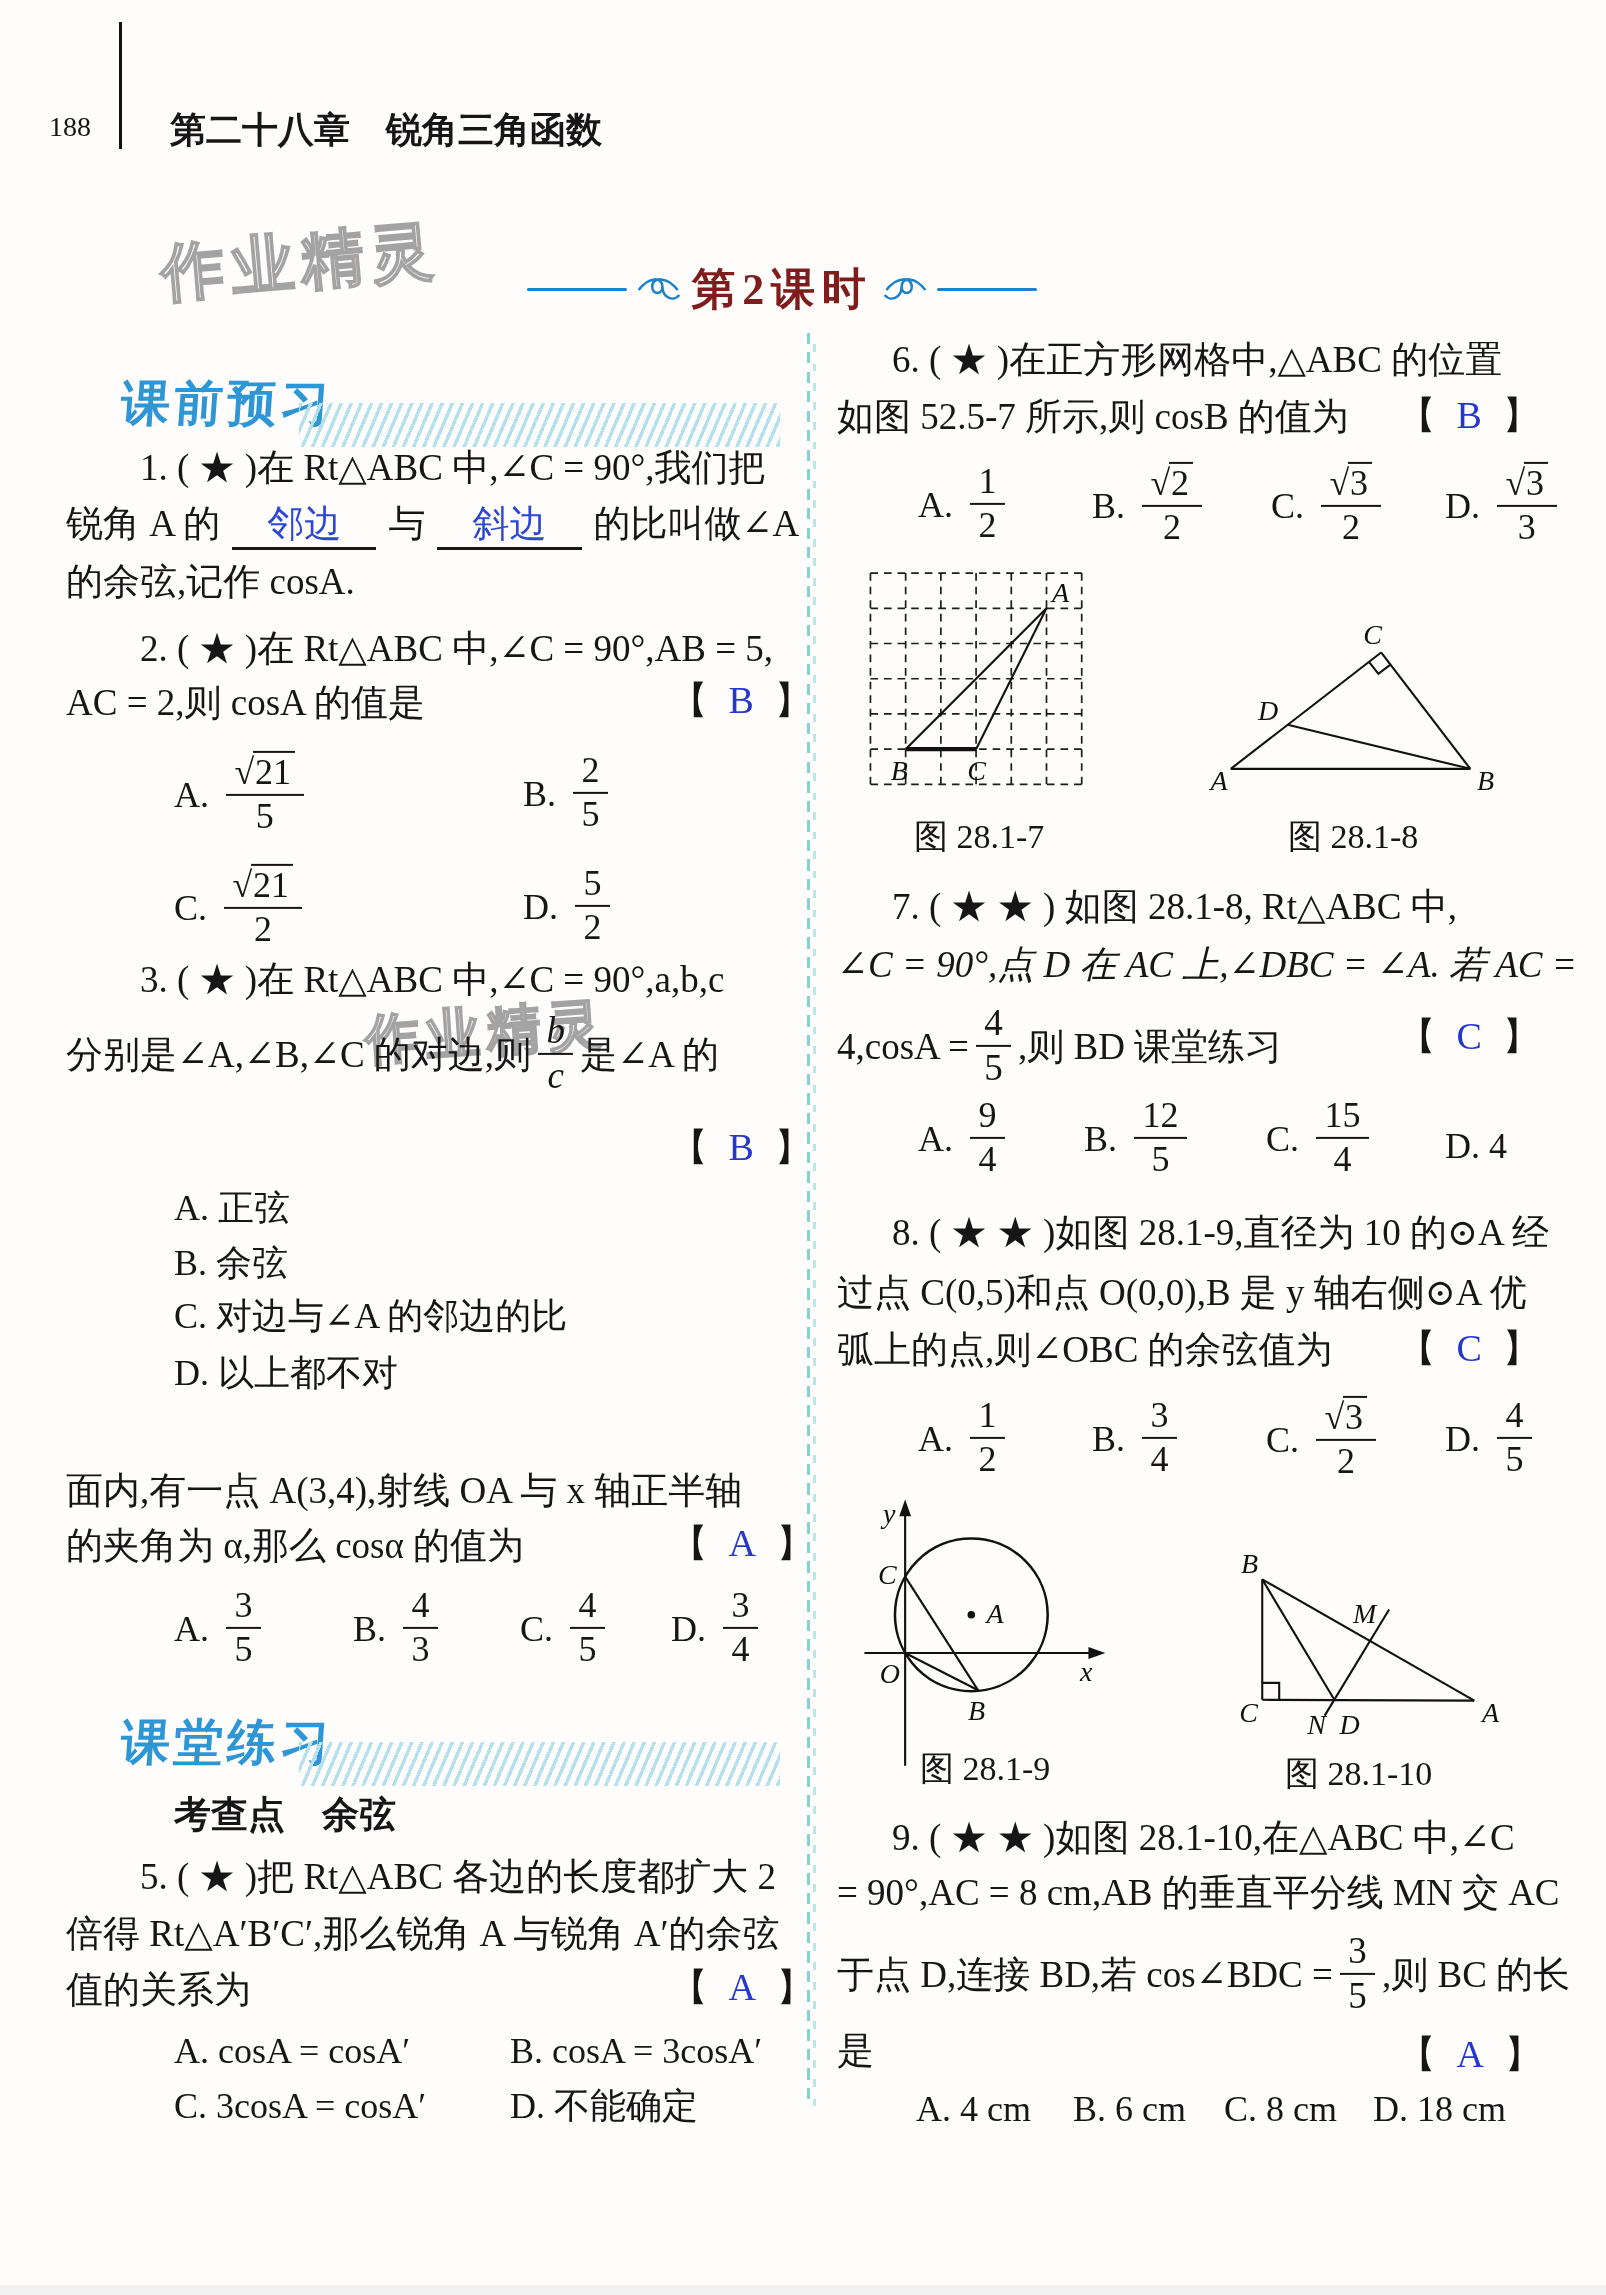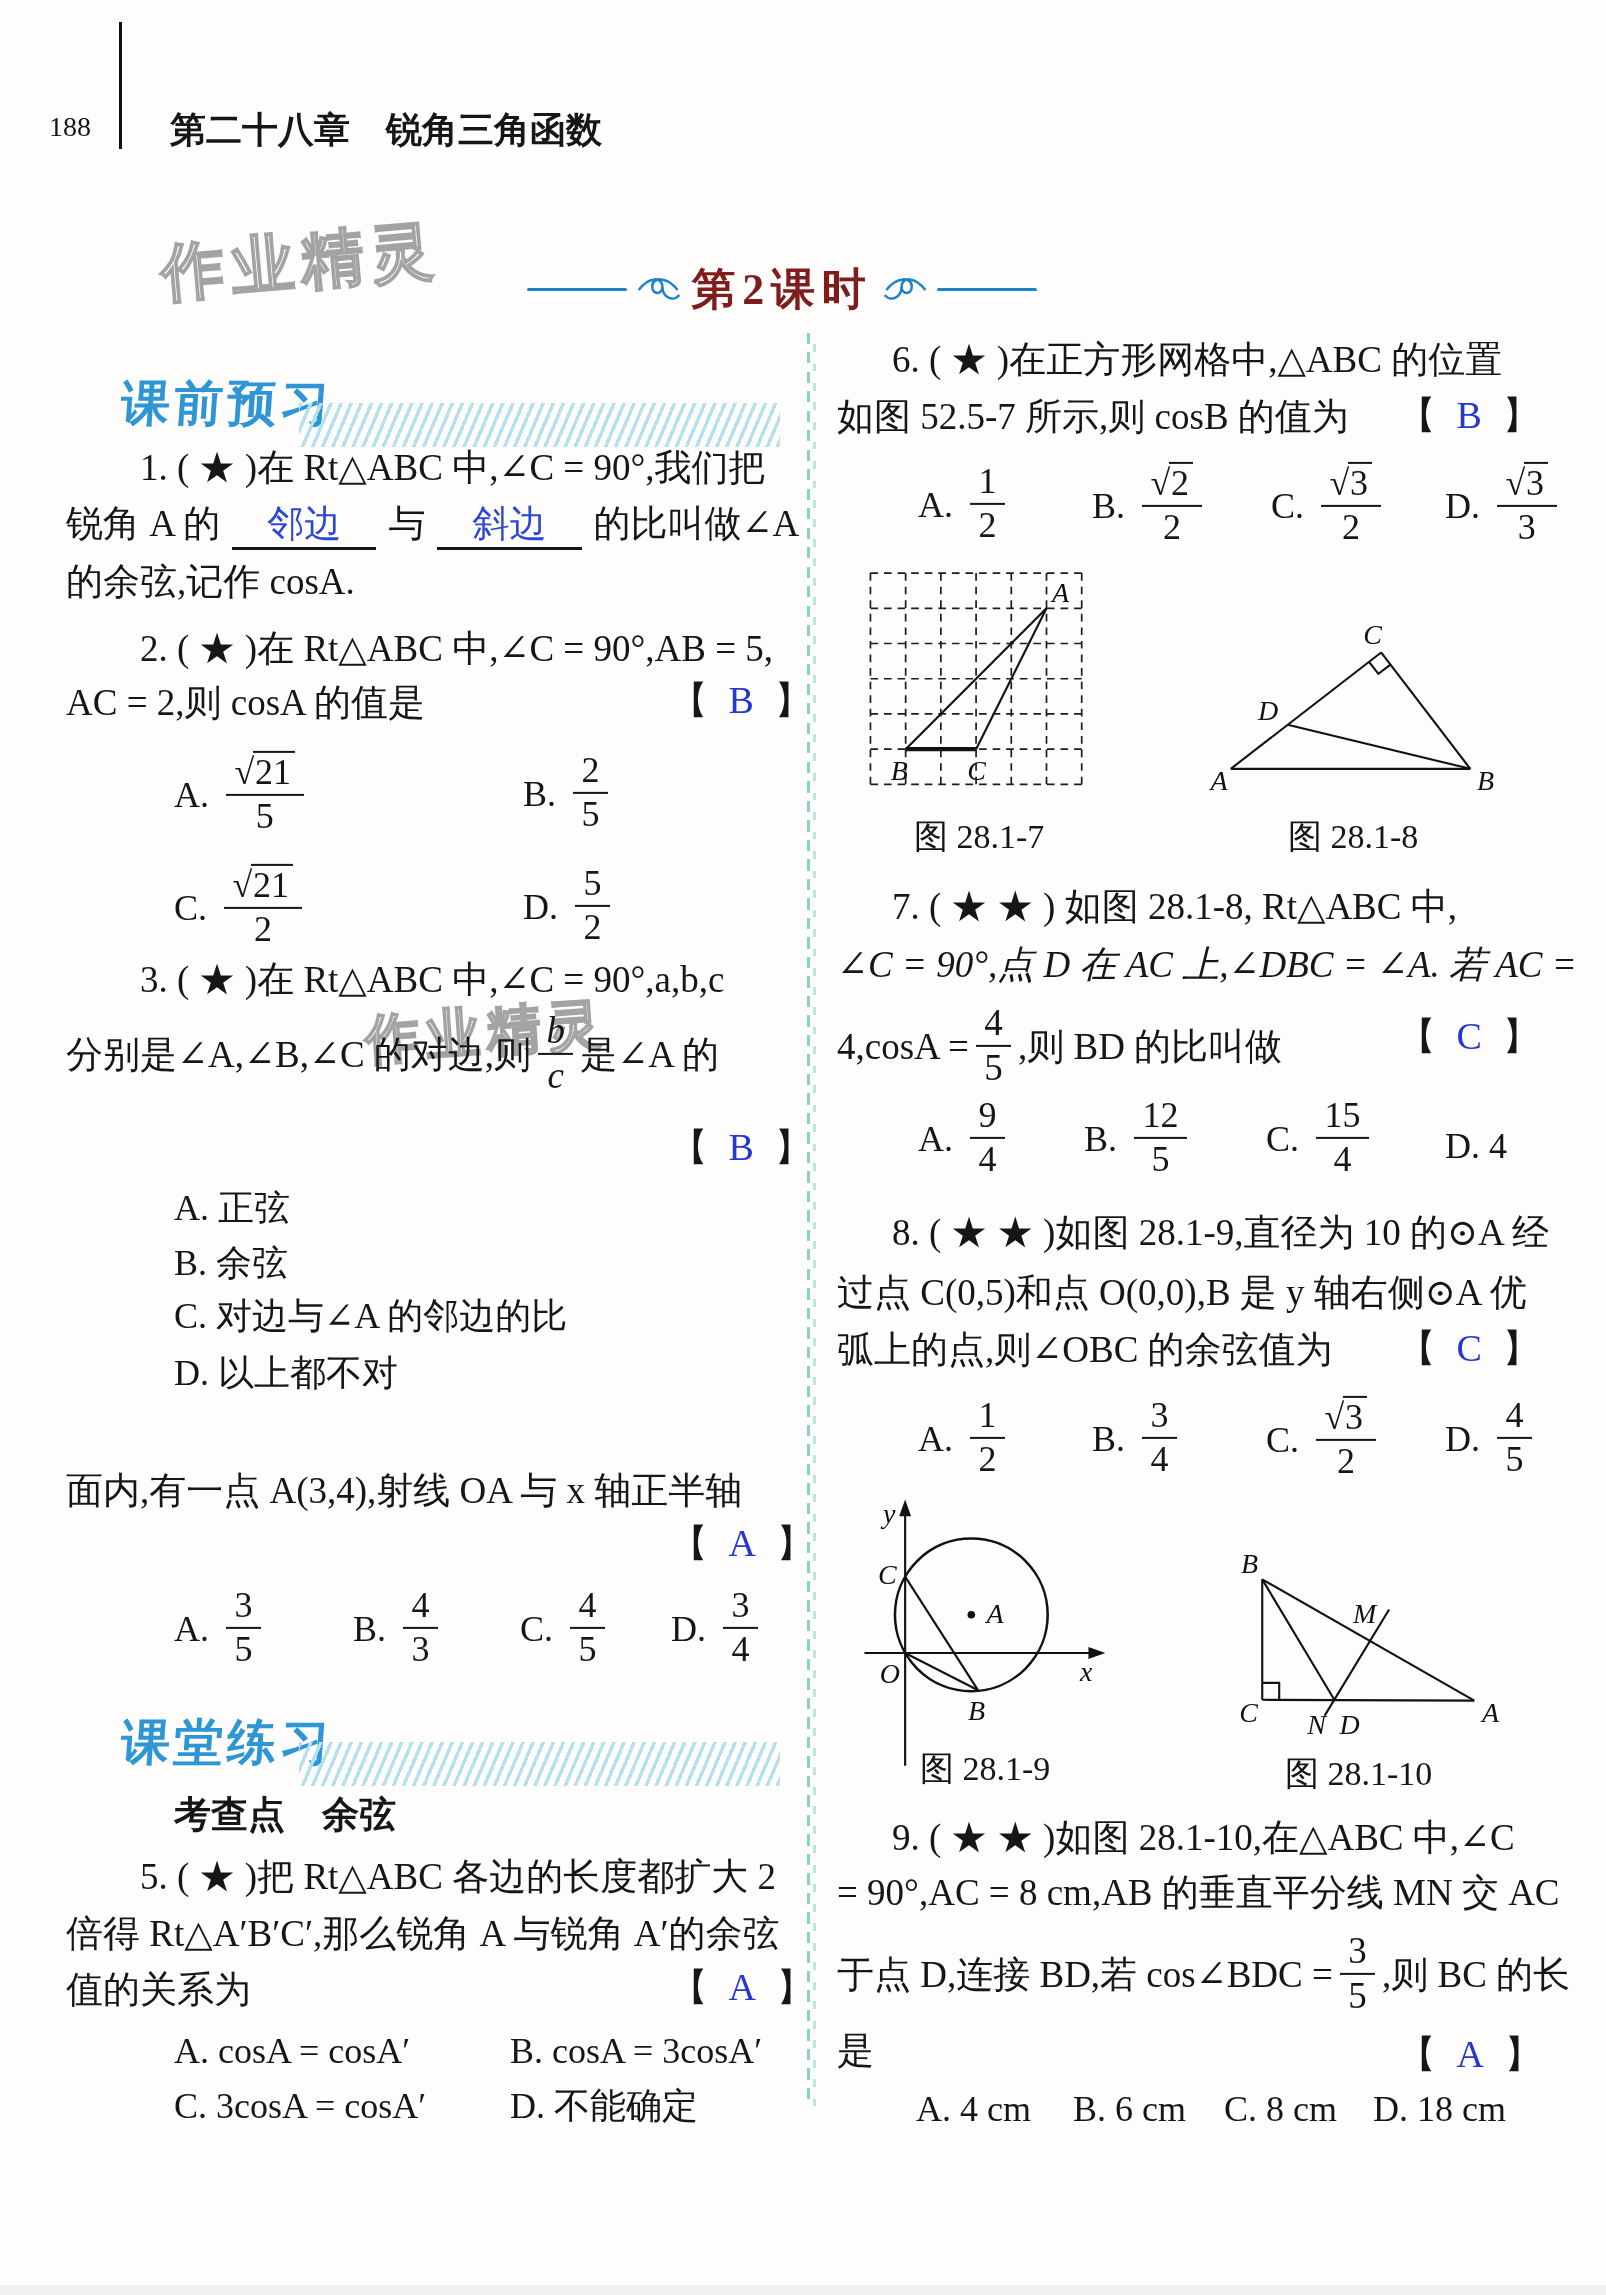--- a/index.html
+++ b/index.html
@@ -120,20 +120,21 @@
       </span><span>是∠A 的</span>
   </div>
   <div class="t ansbox" style="left:670px;top:1124px;"><span>【</span><span class="ans-letter">B</span><span>】</span></div>
 
   <div class="t opt" style="left:174px;top:1186px;">A. 正弦</div>
   <div class="t opt" style="left:174px;top:1241px;">B. 余弦</div>
   <div class="t opt" style="left:174px;top:1294px;">C. 对边与∠A 的邻边的比</div>
   <div class="t opt" style="left:174px;top:1351px;">D. 以上都不对</div>
 
   <div class="t" style="left:66px;top:1468px;">面内,有一点 A(3,4),射线 OA 与 x 轴正半轴</div>
+  <div class="t" style="left:66px;top:1523px;">的夹角为 α,那么 cosα 的值为</div>
   <div class="t ansbox" style="left:670px;top:1520px;"><span>【</span><span class="ans-letter">A</span><span>】</span></div>
 
   <div class="t opt" style="left:174px;top:1591px;">
     <span class="olabel">A.</span><span class="frac">
         <span class="num">3</span>
         <span class="den">5</span>
       </span>
   </div>
   <div class="t opt" style="left:353px;top:1591px;">
     <span class="olabel">B.</span><span class="frac">
@@ -249,21 +250,21 @@
     <text x="318" y="200">B</text>
   </svg>
   <div class="caption" style="left:1288px;top:814px;">图 28.1-8</div>
 
   <div class="t" style="left:892px;top:884px;">7. ( ★ ★ ) 如图 28.1-8, Rt△ABC 中,</div>
   <div class="t" style="left:837px;top:942px;font-style:italic;">∠C = 90°,点 D 在 AC 上,∠DBC = ∠A. 若 AC =</div>
   <div class="t" style="left:837px;top:1008px;">
     <span>4,cosA =</span><span class="frac">
         <span class="num">4</span>
         <span class="den">5</span>
-      </span><span>,则 BD 的比叫做</span>
+      </span><span>,则 BD 课堂练习</span>
   </div>
   <div class="t ansbox" style="left:1398px;top:1013px;"><span>【</span><span class="ans-letter">C</span><span>】</span></div>
 
   <div class="t opt" style="left:918px;top:1101px;">
     <span class="olabel">A.</span><span class="frac">
         <span class="num">9</span>
         <span class="den">4</span>
       </span>
   </div>
   <div class="t opt" style="left:1084px;top:1101px;">

